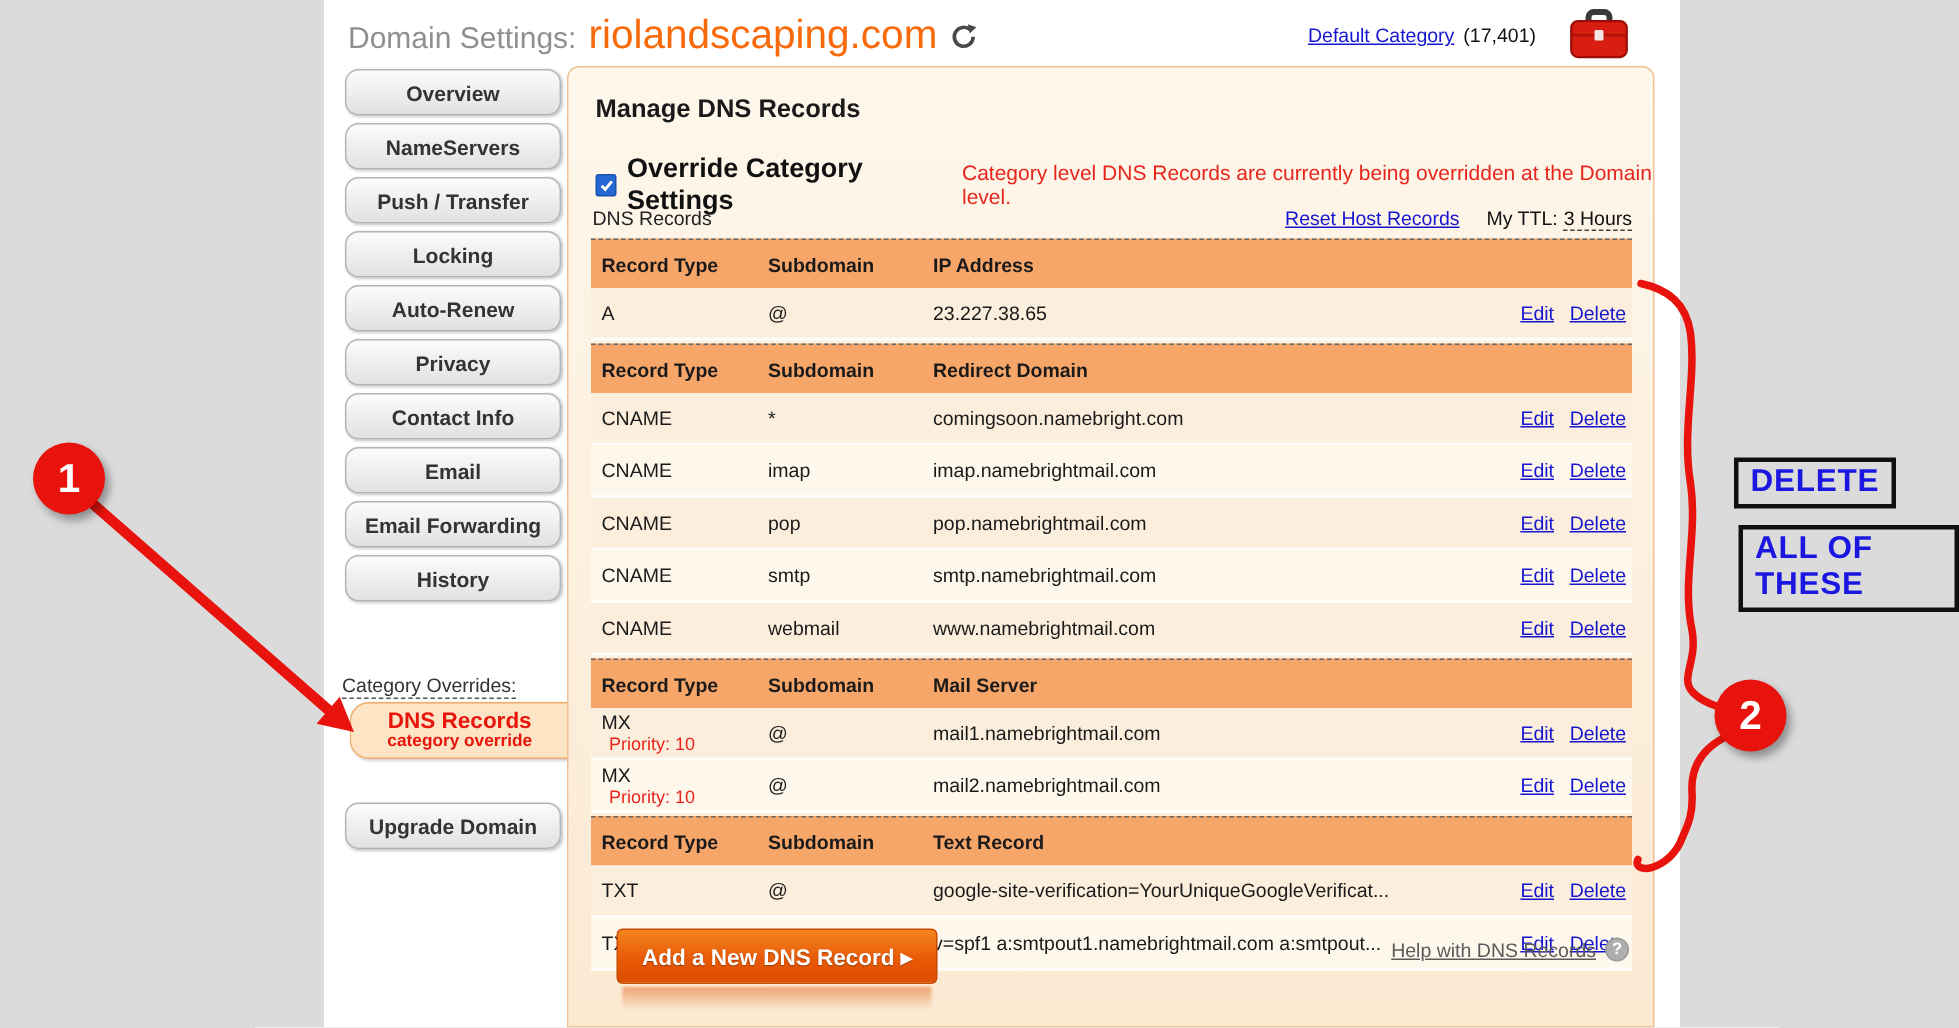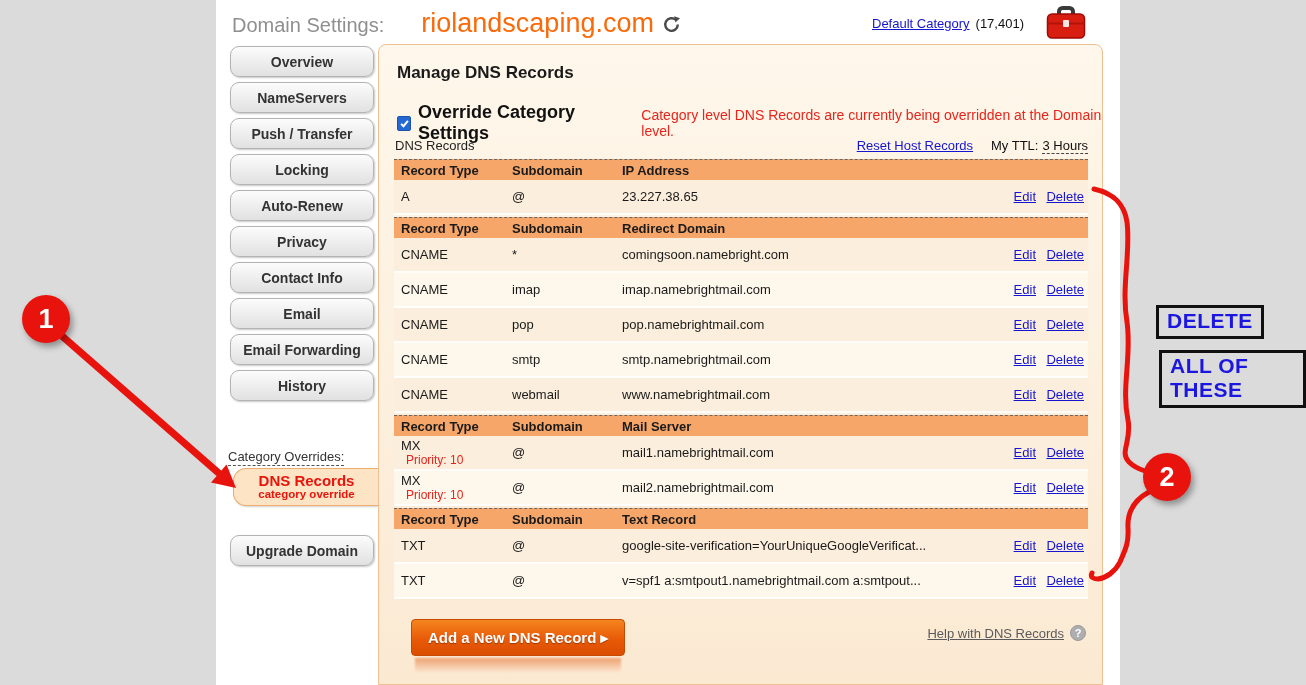--- a/index.html
+++ b/index.html
@@ -5,21 +5,21 @@
   * { margin:0; padding:0; box-sizing:border-box; }
   html,body { width:1306px; height:685px; overflow:hidden; }
   body { background:#dbdbdb; font-family:"Liberation Sans", sans-serif; position:relative; }
 
   
   .page-panel { position:absolute; left:216px; top:0; width:904px; height:685px; background:#ffffff; }
 
   
   .top-header { position:absolute; left:232px; top:8px; display:flex; align-items:baseline; gap:8px; }
   .hdr-label { font-size:20px; color:#8f8f8f; }
-  .hdr-domain { font-size:27px; color:#f96a0a;margin-left:29px; }
+  .hdr-domain { font-size:27px; color:#f96a0a; }
   .refresh-btn { position:relative; top:2px; cursor:pointer; }
   .hdr-right { position:absolute; left:872px; top:16px; display:flex; align-items:center; gap:6px; }
   .hdr-cat-link { font-size:13px; color:#1515cf; text-decoration:underline; cursor:pointer; }
   .hdr-cat-count { font-size:13px; color:#111; }
   .toolbox { position:absolute; left:1046px; top:5px; }
 
   
   .sidebar-nav { position:absolute; left:230px; top:46px; width:144px; }
   .side-btn {
     width:144px; height:31px; margin-bottom:5px;
@@ -60,21 +60,21 @@
   .records-bar .spacer { flex:1; }
   .reset-link { font-size:13px; color:#1515cf; text-decoration:underline; cursor:pointer; margin-right:18px; }
   .ttl-label { font-size:13px; color:#111; }
   .ttl-value { font-size:13px; color:#111; border-bottom:1px dashed #444; cursor:pointer; margin-left:4px; }
 
   
   .dns-table { position:absolute; left:15px; top:112px; width:694px; }
   .sec-header {
     display:grid; grid-template-columns:111px 110px 1fr 34px 48px;
     background:#f7a66a; border-top:1px dashed #666;
-    height:21px; align-items:center; padding:0 20px 0 7px; margin-top:2px;
+    height:33px; align-items:center; padding:0 20px 0 7px; margin-top:2px;
   }
   .sec-header span { font-size:13px; font-weight:bold; color:#1a1a1a; }
   .dns-row {
     display:grid; grid-template-columns:111px 110px 1fr 34px 48px;
     min-height:35px; align-items:center; padding:0 4px 0 7px;
     border-bottom:2px solid rgba(255,255,255,.85);
   }
   .dns-row.base { background:#fbeedc; }
   .dns-row.alt  { background:#fef7ec; }
   .cell-type, .cell-sub, .cell-val { font-size:13px; color:#1a1a1a; }

